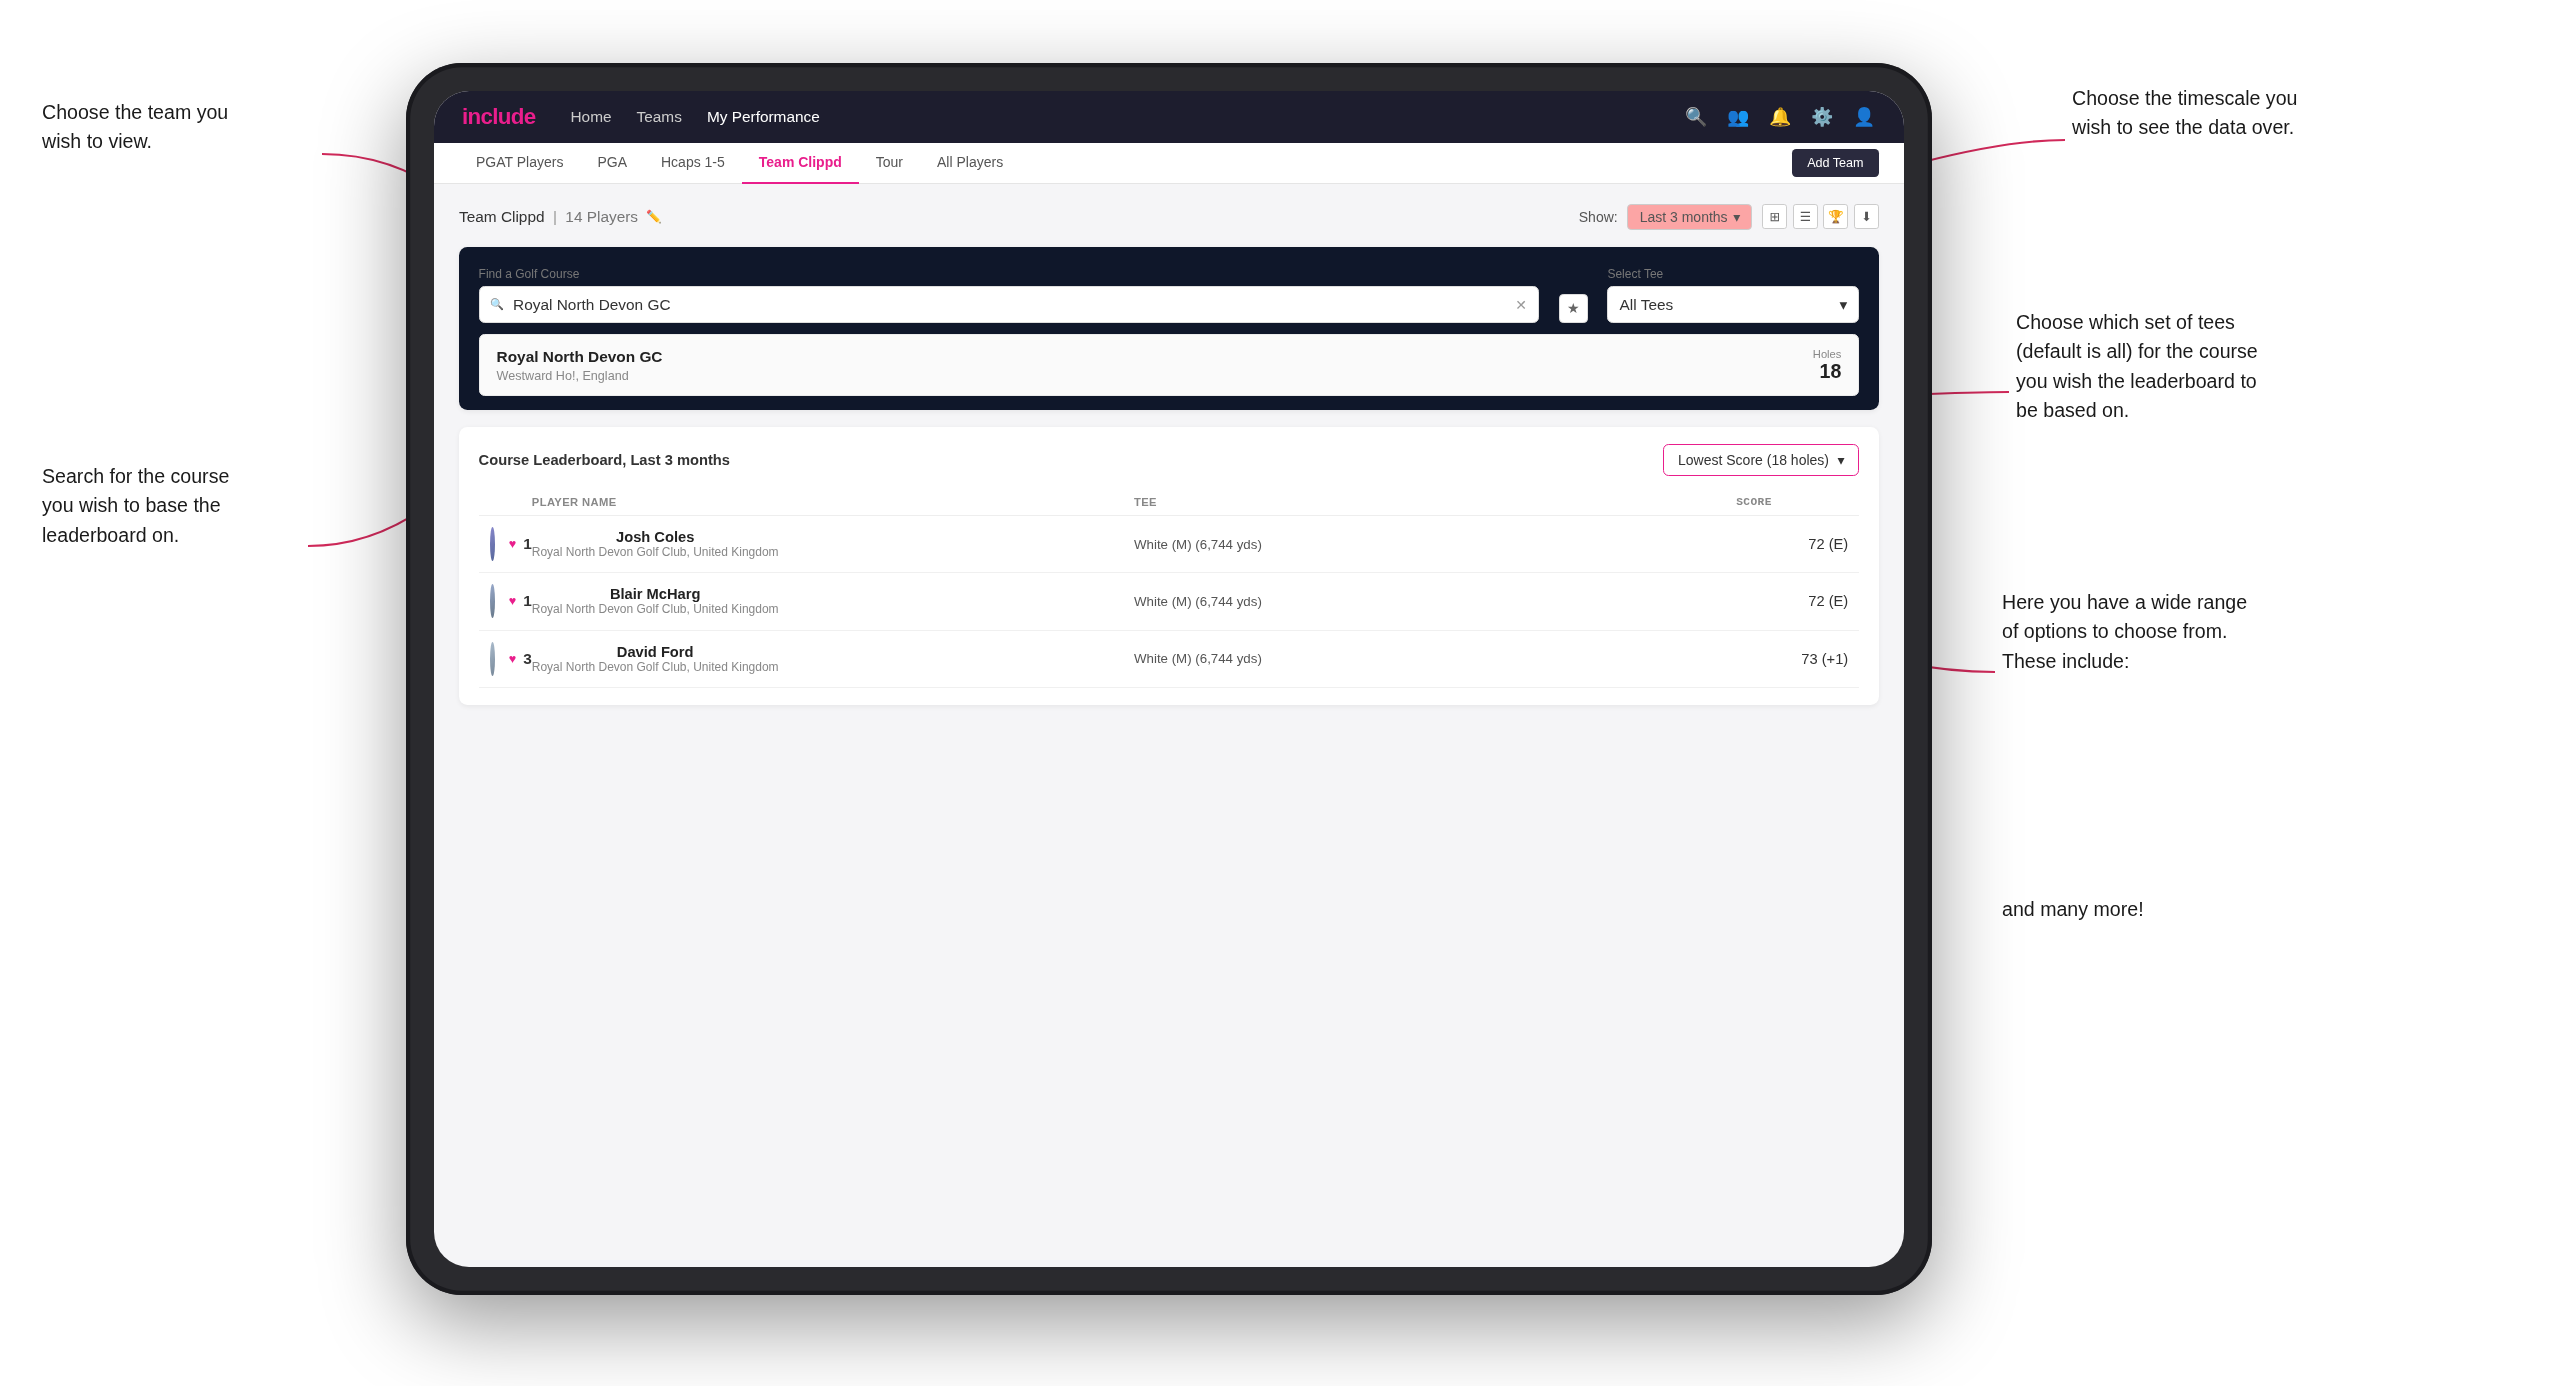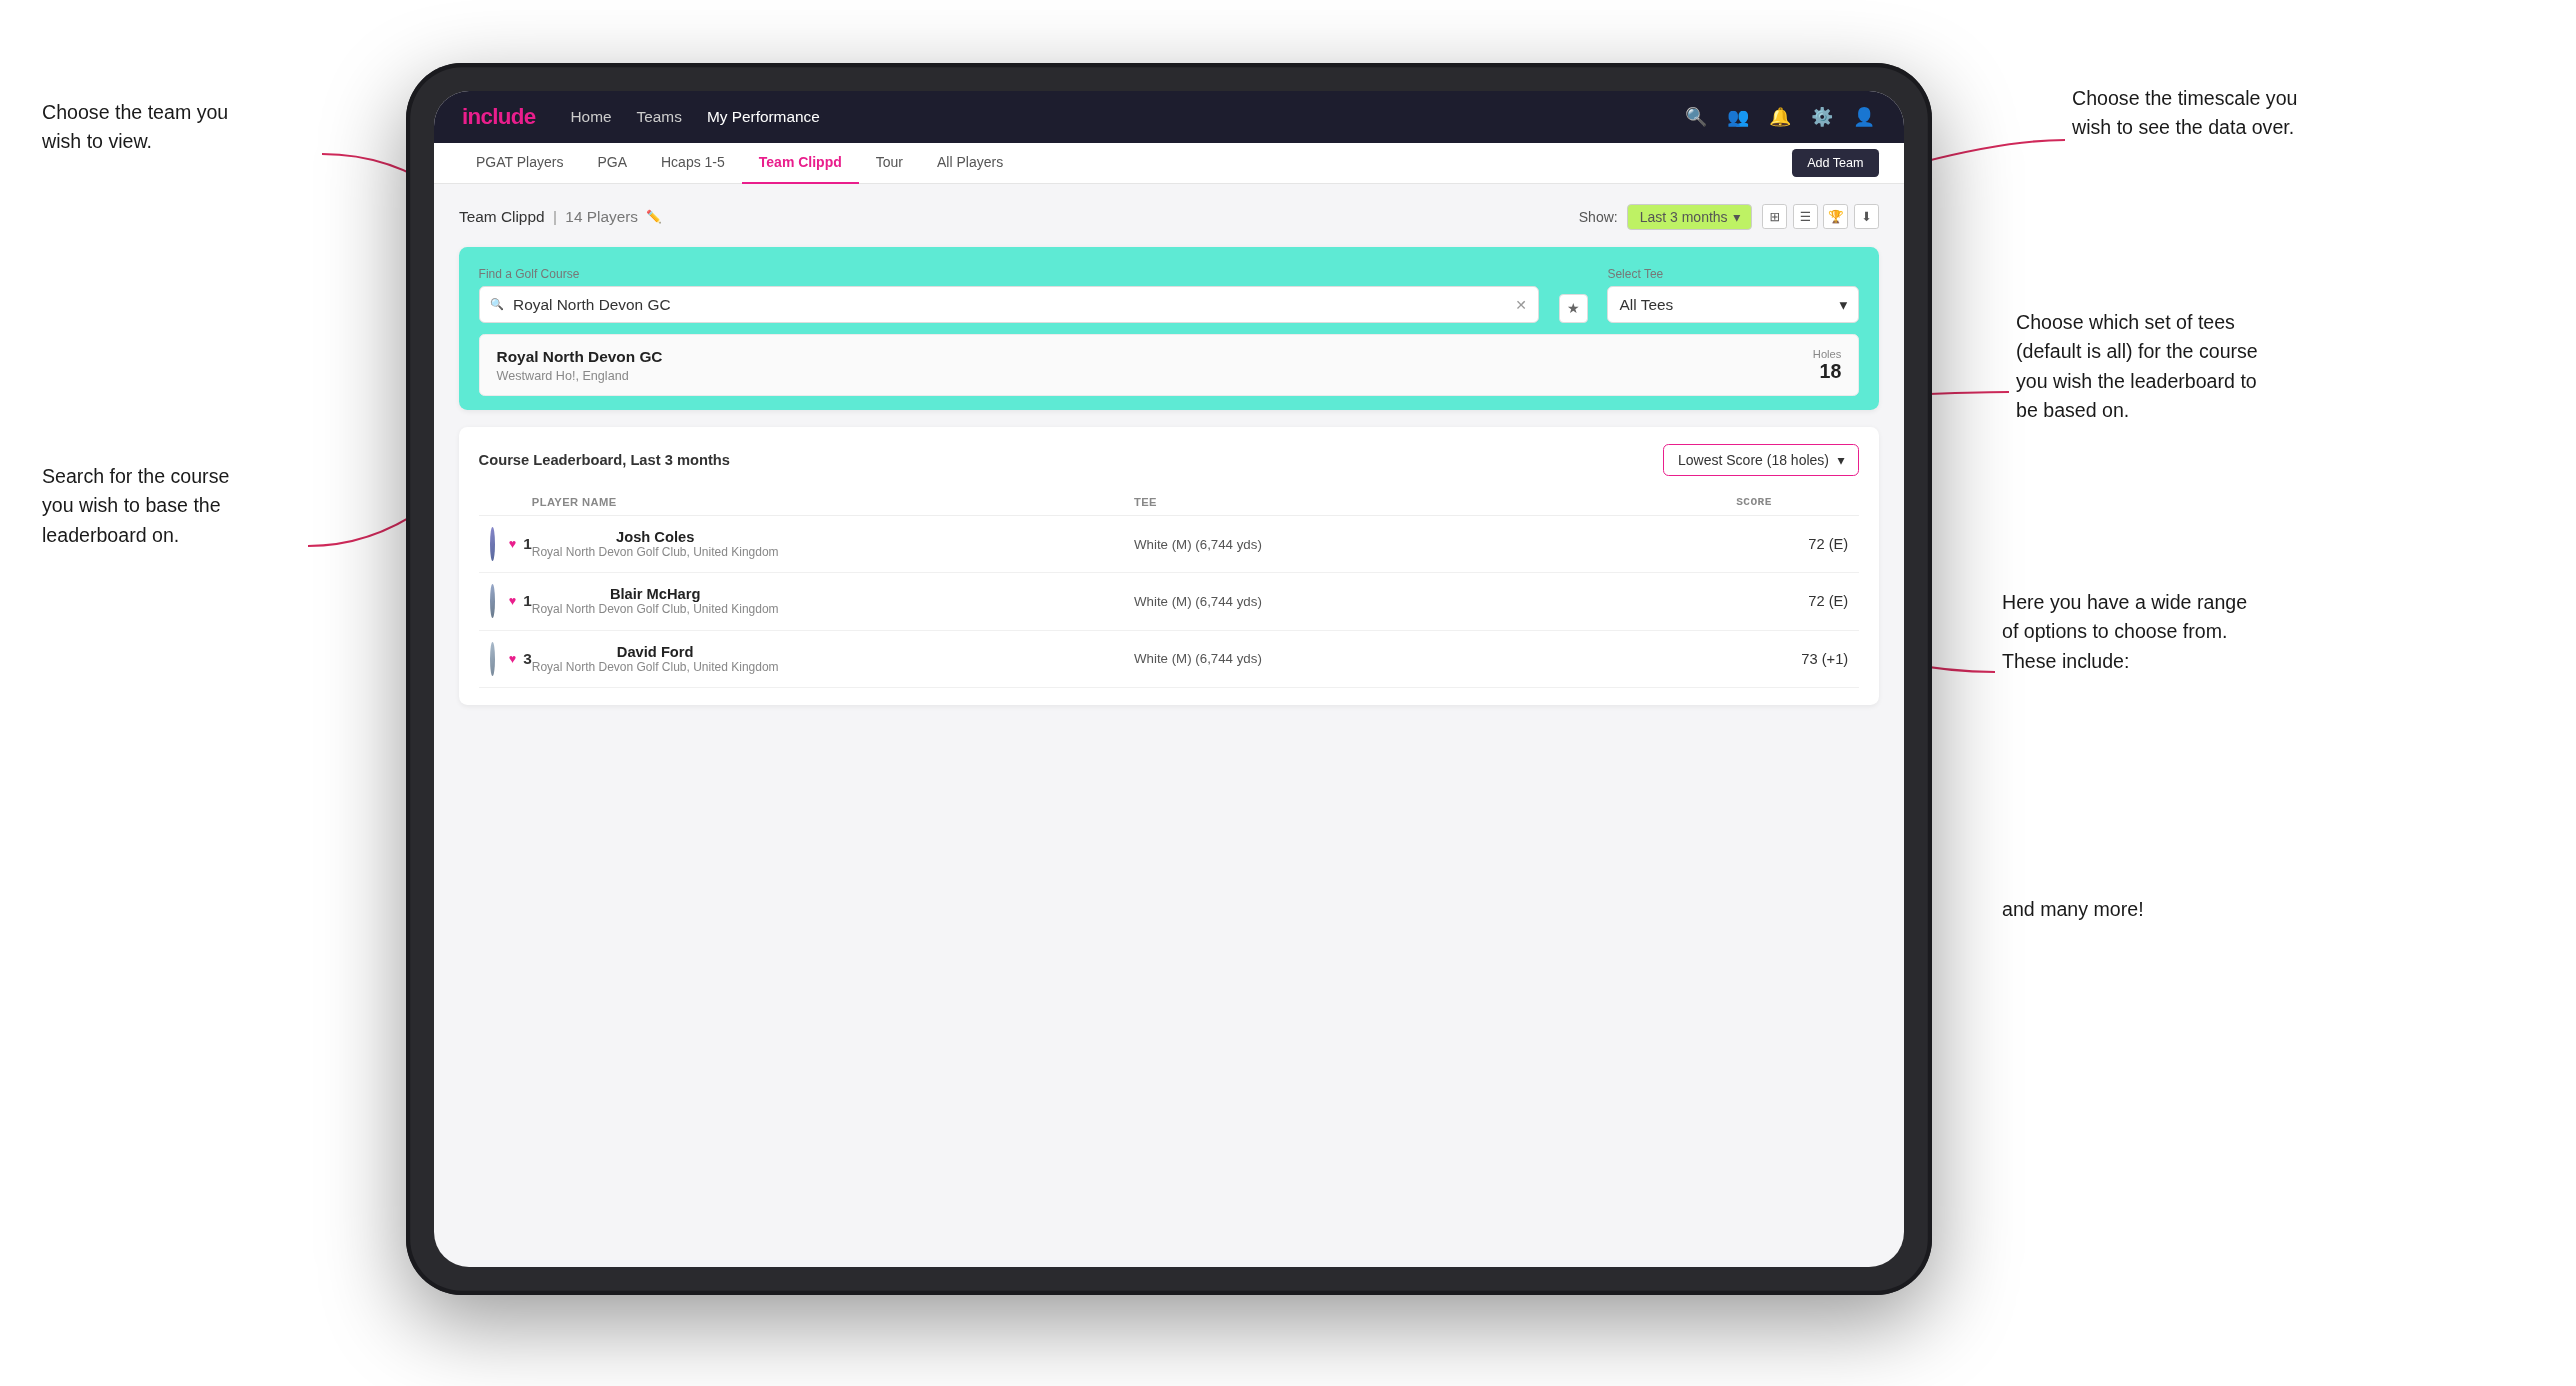--- a/index.html
+++ b/index.html
@@ -170,21 +170,21 @@
       gap: 9.8px;
       font-size: 14px;
       color: #555;
     }
 
     .show-dropdown {
       border: 0.7px solid #ccc;
       border-radius: 4.2px;
       padding: 4.2px 11.2px;
       font-size: 14px;
-      background: #bef264;
+      background: #fca5a5;
       cursor: pointer;
       display: flex;
       align-items: center;
       gap: 5.6px;
     }
 
     .view-icons {
       display: flex;
       gap: 5.6px;
       align-items: center;
@@ -199,21 +199,21 @@
       display: flex;
       align-items: center;
       justify-content: center;
       font-size: 12.6px;
       cursor: pointer;
       color: #555;
     }
 
     
     .search-section {
-      background: #5eead4;
+      background: #0f172a;
       border-radius: 8.4px;
       padding: 19.6px 19.6px 14px;
       margin-bottom: 17px;
       box-shadow: 0 1.4px 5.6px rgba(0,0,0,0.06);
     }
 
     .search-row {
       display: flex;
       gap: 19.6px;
       align-items: flex-end;

